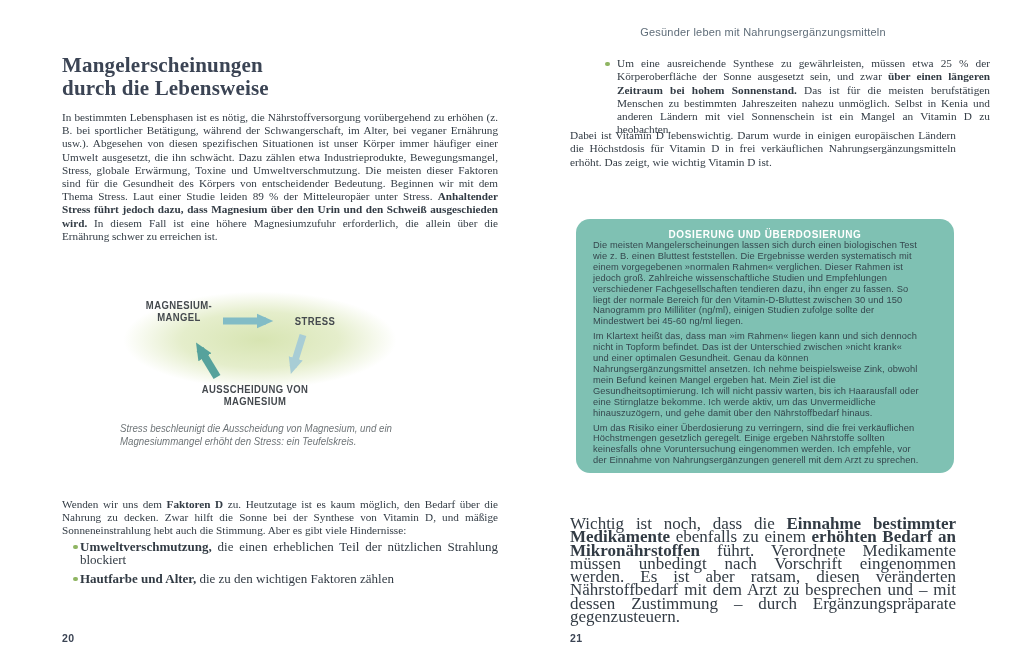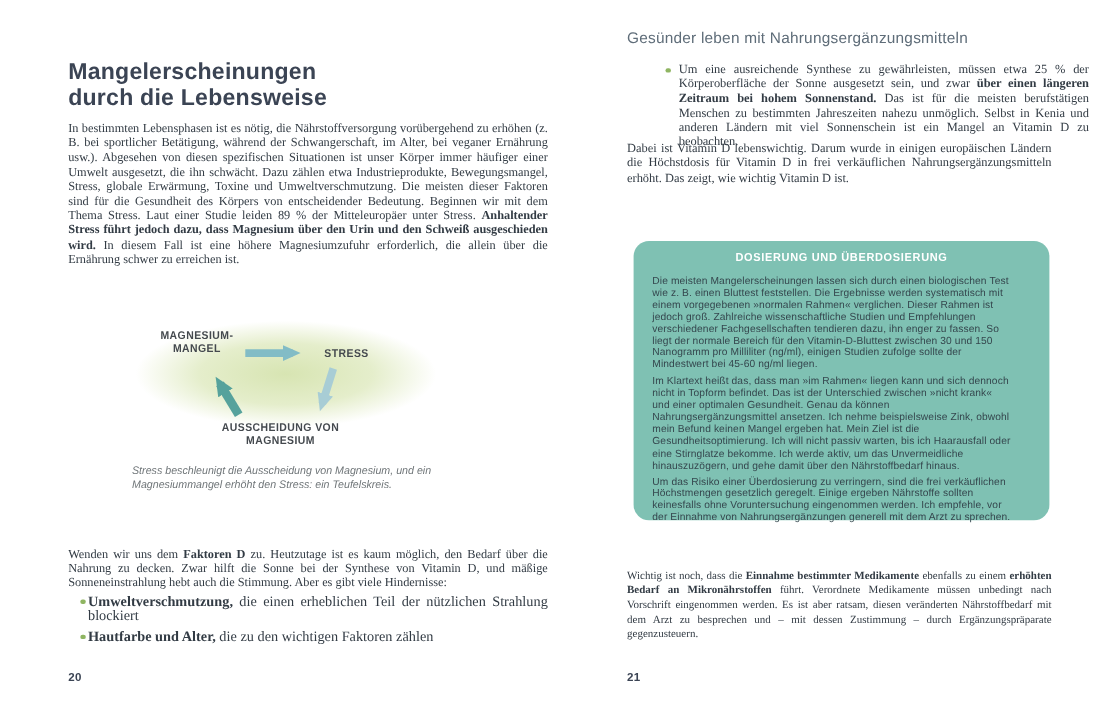--- a/index.html
+++ b/index.html
@@ -5,21 +5,21 @@
   html,body{margin:0;padding:0;}
   body{
     width:1016px;height:648px;position:relative;background:#ffffff;
     font-family:"Liberation Serif",serif;color:#333c44;overflow:hidden;
     -webkit-font-smoothing:antialiased;
   }
   .abs{position:absolute;}
   
   .heading{
     left:62px;top:54px;width:436px;
-    font-family:Liberation Sans, sans-serif;font-weight:700;
+    font-family:Liberation Serif, serif;font-weight:700;
     font-size:21px;line-height:23px;color:#3b4454;letter-spacing:0.2px;
   }
   .serif-body{
     font-size:11.2px;line-height:13.2px;text-align:justify;color:#323b44;
   }
   .intro{left:62px;top:111px;width:436px;}
   .b{font-weight:700;}
   
   .diagram{left:100px;top:268px;width:390px;height:152px;}
   .glow{
@@ -45,49 +45,49 @@
   .vitamin{left:62px;top:498px;width:436px;}
   .blist{left:62px;top:540px;width:436px;}
   .blist .item{position:relative;padding-left:18px;margin-bottom:6px;
     font-size:13px;line-height:13.2px;text-align:justify;color:#323b44;}
   .dot{
     position:absolute;left:11px;top:4.5px;width:4.5px;height:4.5px;
     border-radius:50%;background:#8fb562;
   }
   .pagenum{
     font-family:"Liberation Sans",sans-serif;font-size:10.5px;font-weight:700;
-    color:#3b4454;letter-spacing:0.3px;
+    color:#3b4454;letter-spacing:0.3px;margin-top:22px;
   }
   .pn-left{left:62px;top:610px;}
   .pn-right{left:570px;top:610px;width:386px;text-align:left;}
   
   .runhead{
-    left:570px;top:26px;width:386px;
-    font-family:"Liberation Sans",sans-serif;font-size:14px;color:#5f6d79;
+    left:570px;top:26px;width:386px;text-align:center;
+    font-family:"Liberation Sans",sans-serif;font-size:11px;color:#5f6d79;
     letter-spacing:0.2px;
   }
   .rbullet{left:604px;top:57px;width:386px;}
   .rbullet .item{position:relative;padding-left:13px;
     font-size:11.3px;line-height:13.3px;text-align:justify;color:#323b44;}
   .rbullet .dot{left:1px;top:4.5px;}
   .rpara1{left:570px;top:129px;width:386px;font-size:11.3px;line-height:13.3px;}
   .infobox{
     left:576px;top:219px;width:378px;height:254px;border-radius:14px;
     background:#7fc1b3;box-sizing:border-box;padding:10px 17px 0 17px;
   }
   .infobox .title{
     text-align:center;font-family:"Liberation Sans",sans-serif;font-weight:700;
-    font-size:10px;letter-spacing:0.6px;color:#ffffff;margin-bottom:10px;
+    font-size:10px;letter-spacing:0.6px;color:#ffffff;margin-bottom:0;
     transform:scaleY(1.05);
   }
   .infobox p{
     margin:0 17px 4px 0;font-family:"Liberation Sans",sans-serif;
     font-size:9.3px;line-height:10.9px;color:#35474e;letter-spacing:0.1px;
   }
-  .rpara2{left:570px;top:517px;width:386px;font-size:10px;line-height:13.3px;}
+  .rpara2{left:570px;top:517px;width:386px;font-size:17px;line-height:13.3px;}
 </style>
 </head>
 <body>
 
 <div class="abs heading">
   <div>Mangelerscheinungen</div>
   <div>durch die Lebensweise</div>
 </div>
 
 <div class="abs serif-body intro"><span>In bestimmten Lebensphasen ist es nötig, die Nährstoffversorgung vorübergehend zu erhöhen (z. B. bei sportlicher Betätigung, während der Schwangerschaft, im Alter, bei veganer Ernährung usw.). Abgesehen von diesen spezifischen Situationen ist unser Körper immer häufiger einer Umwelt ausgesetzt, die ihn schwächt. Dazu zählen etwa Industrieprodukte, Bewegungsmangel, Stress, globale Erwärmung, Toxine und Umweltverschmutzung. Die meisten dieser Faktoren sind für die Gesundheit des Körpers von entscheidender Bedeutung. Beginnen wir mit dem Thema Stress. Laut einer Studie leiden 89 % der Mitteleuropäer unter Stress. </span><span class="b">Anhaltender Stress führt jedoch dazu, dass Magnesium über den Urin und den Schweiß ausgeschieden wird.</span><span> In diesem Fall ist eine höhere Magnesiumzufuhr erforderlich, die allein über die Ernährung schwer zu erreichen ist.</span></div>

